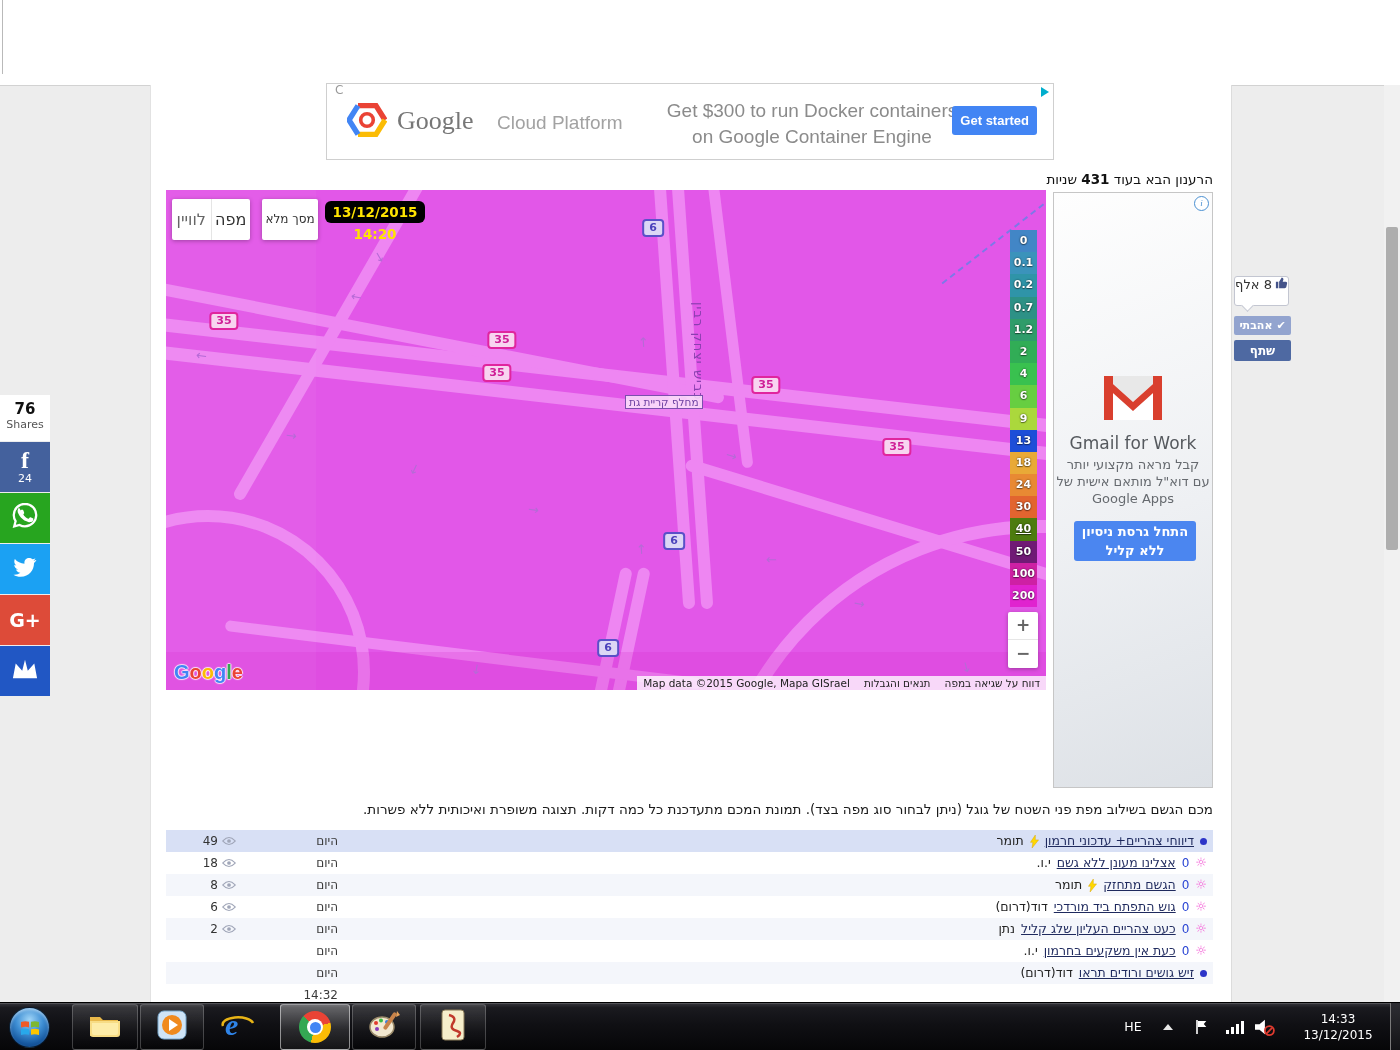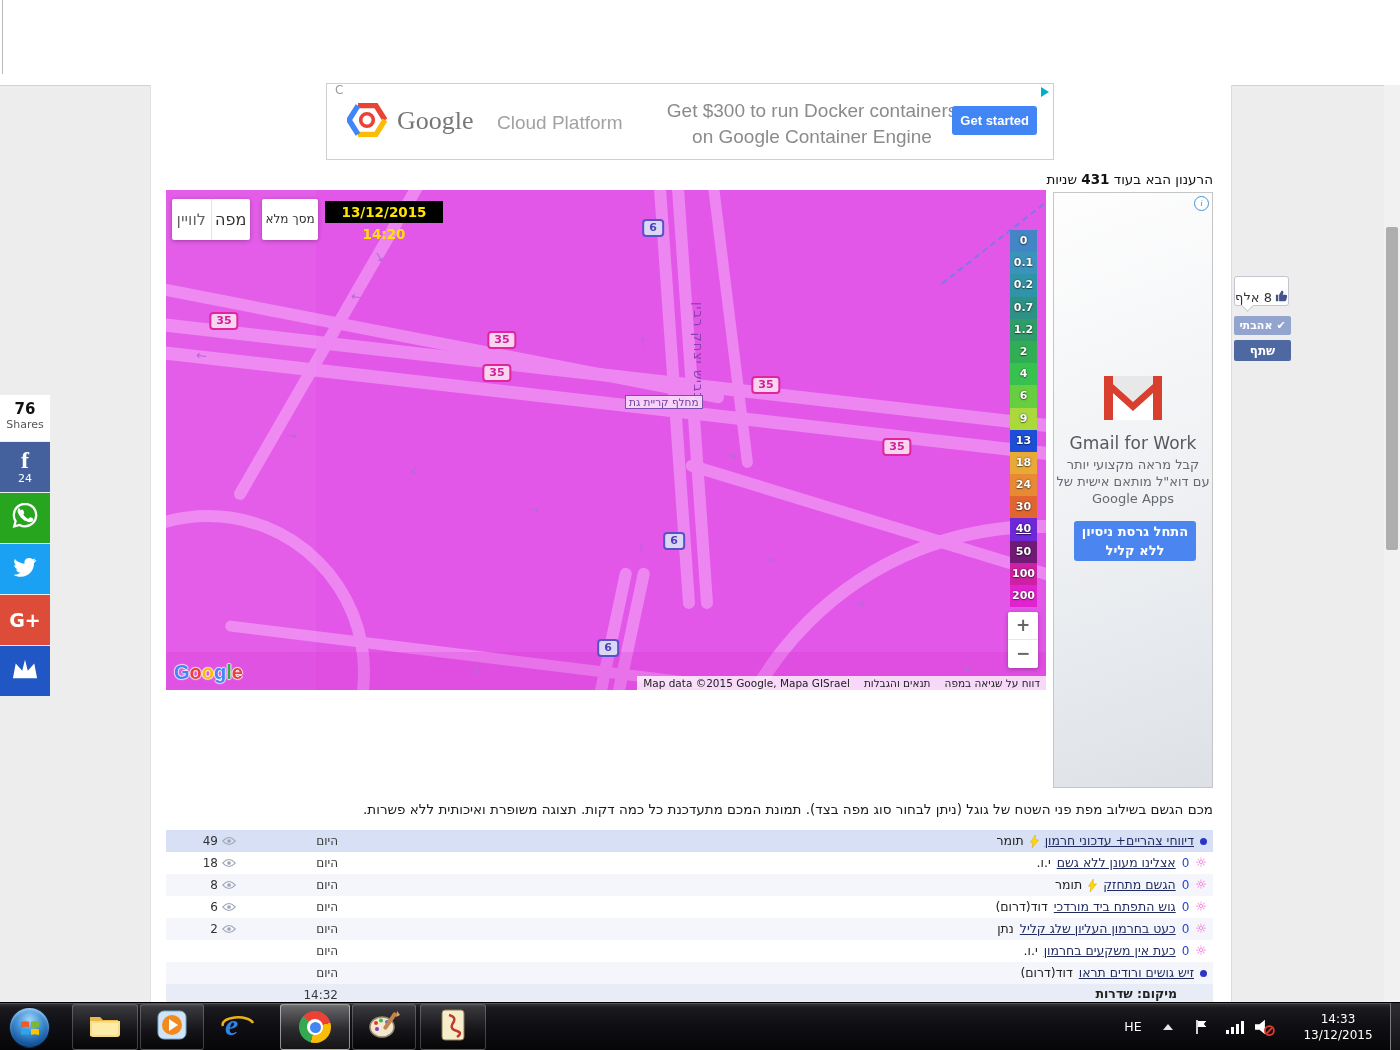--- a/index.html
+++ b/index.html
@@ -45,21 +45,21 @@
   .gmail-logo{position:absolute;left:50px;top:183px;}
   .gmail-title{position:absolute;left:0;top:240px;width:100%;text-align:center;font-size:17px;color:#55595e;}
   .gmail-desc{position:absolute;left:0;top:263px;width:100%;text-align:center;direction:rtl;
               font-size:13px;color:#666a6f;line-height:17px;}
   .gmail-cta{position:absolute;left:20px;top:328px;width:118px;background:#4b86f0;border-radius:3px;
              color:#fff;font-size:13px;font-weight:bold;text-align:center;padding:1px 2px;line-height:19px;direction:rtl;}
 
   
   #fb-widget{position:absolute;left:1234px;top:276px;}
   .fb-bubble{position:relative;width:53px;height:28px;background:#fff;border:1px solid #c3c6d1;border-radius:3px;
-             display:flex;align-items:flex-end;justify-content:center;gap:3px;direction:rtl;font-size:13px;color:#333;}
+             display:flex;align-items:flex-start;justify-content:center;gap:3px;direction:rtl;font-size:13px;color:#333;}
   .fb-bubble:after{content:"";position:absolute;left:8px;bottom:-5px;width:8px;height:8px;background:#fff;
              border-right:1px solid #c3c6d1;border-bottom:1px solid #c3c6d1;transform:rotate(45deg);}
   .fb-like{margin-top:10px;width:57px;height:19px;background:#93a4cf;border-radius:2px;color:#fff;
            font-size:11px;font-weight:bold;display:flex;align-items:center;justify-content:center;gap:4px;direction:rtl;}
   .fb-share{margin-top:5px;width:57px;height:21px;background:#4e69a2;border-radius:2px;color:#fff;
            font-size:12px;font-weight:bold;display:flex;align-items:center;justify-content:center;}
 
   
   #scrollbar{position:absolute;right:0;top:85px;width:16px;height:918px;background:#f1f1f1;}
   #scroll-thumb{position:absolute;left:2px;top:142px;width:12px;height:323px;background:#aeaeae;border-radius:2px;}
@@ -88,22 +88,22 @@
   .s6{background:#dcd7f5;border:2px solid #5a50c8;color:#4b42bb;}
   #road-name{position:absolute;left:540px;top:112px;transform:rotate(90deg);transform-origin:0 0;
              direction:rtl;font-size:13px;color:#8a3fb0;letter-spacing:1px;white-space:nowrap;z-index:2;}
   #interchange{position:absolute;left:459px;top:205px;background:rgba(250,225,250,.85);
                border:1px solid #7b4fae;color:#6b3fa0;font-size:10.5px;padding:0 3px;direction:rtl;z-index:3;}
   .map-btn-box{position:absolute;background:#fff;border-radius:2px;box-shadow:0 1px 4px rgba(0,0,0,.3);z-index:6;}
   #box-maptype{left:6px;top:9px;width:78px;height:41px;display:flex;direction:rtl;}
   .mt-cell{flex:1;text-align:center;line-height:41px;font-size:16px;color:#333;}
   .mt-cell + .mt-cell{border-right:1px solid #e5e5e5;color:#666;}
   #box-full{left:96px;top:9px;width:56px;height:41px;text-align:center;line-height:41px;font-size:12px;color:#333;}
-  #timestamp{position:absolute;left:159px;top:11px;width:118px;height:22px;background:#000;color:#ffe400;
-             font-size:13.5px;font-weight:bold;text-align:center;line-height:22px;z-index:6;}
+  #timestamp{position:absolute;left:159px;top:11px;width:100px;height:22px;background:#000;color:#ffe400;
+             font-size:13.5px;font-weight:bold;text-align:center;line-height:22px;z-index:6;border-radius:6px;}
   #rain-scale{position:absolute;left:844px;top:40px;width:27px;z-index:6;}
   .scale-cell{height:22.2px;line-height:22px;text-align:center;font-size:11px;font-weight:bold;color:#fff;
               text-shadow:0 0 2px rgba(0,0,0,.65),0 1px 1px rgba(0,0,0,.4);}
   #zoom-widget{position:absolute;left:842px;top:422px;width:30px;height:56px;background:#fff;border-radius:2px;
                box-shadow:0 1px 4px rgba(0,0,0,.3);z-index:6;}
   .zbtn{height:27px;line-height:27px;text-align:center;font-size:17px;font-weight:bold;color:#666;}
   .zbtn + .zbtn{border-top:1px solid #e6e6e6;}
   #gmap-logo{position:absolute;left:8px;bottom:6px;font-size:20px;font-weight:bold;z-index:6;
              font-family:"Liberation Sans",sans-serif;
              text-shadow:0 1px 1px rgba(255,255,255,.8),0 -1px 1px rgba(255,255,255,.8),1px 0 1px rgba(255,255,255,.8),-1px 0 1px rgba(255,255,255,.8);}
@@ -341,21 +341,21 @@
         <div class="scale-cell" style="background: rgb(45, 145, 134);">0.7</div>
         <div class="scale-cell" style="background: rgb(47, 156, 106);">1.2</div>
         <div class="scale-cell" style="background: rgb(49, 173, 86);">2</div>
         <div class="scale-cell" style="background: rgb(57, 193, 79);">4</div>
         <div class="scale-cell" style="background: rgb(103, 206, 65);">6</div>
         <div class="scale-cell" style="background: rgb(171, 216, 60);">9</div>
         <div class="scale-cell" style="background: #1d4ed8;">13</div>
         <div class="scale-cell" style="background: rgb(233, 169, 55);">18</div>
         <div class="scale-cell" style="background: rgb(232, 137, 51);">24</div>
         <div class="scale-cell" style="background: rgb(226, 100, 47);">30</div>
-        <div class="scale-cell" style="background: #6d28d9; text-decoration: underline;">40</div>
+        <div class="scale-cell" style="background: #4d7c0f; text-decoration: underline;">40</div>
         <div class="scale-cell" style="background: #701a75;">50</div>
         <div class="scale-cell" style="background: rgb(206, 32, 164);">100</div>
         <div class="scale-cell" style="background: rgb(224, 35, 207);">200</div>
       </div>
 
     <div id="zoom-widget">
       <div class="zbtn">+</div>
       <div class="zbtn">−</div>
     </div>
 
@@ -437,21 +437,21 @@
           <svg width="14" height="10" viewBox="0 0 24 16">
             <path d="M12 2C6.5 2 2.6 6.9 1.5 8c1.1 1.1 5 6 10.5 6s9.4-4.9 10.5-6C21.4 6.9 17.5 2 12 2z" fill="none" stroke="#a0a6b8" stroke-width="2"></path>
             <circle cx="12" cy="8" r="3.2" fill="#a0a6b8"></circle>
           </svg>
         </span>
       </div>
       <div class="report-row alt">
         <div class="r-right" dir="rtl">
           <span class="sun">☼</span>
           <span class="cnum">0</span>
-          <a class="r-title">כעט בחרמון העליון שלג קליל</a>
+          <a class="r-title">כעט צהריים העליון שלג קליל</a>
           <span class="r-name">נתן</span>
         </div>
         <span class="r-time" dir="rtl">היום 14:31</span>
         <span class="r-views">
           <span>2</span>
           <svg width="14" height="10" viewBox="0 0 24 16">
             <path d="M12 2C6.5 2 2.6 6.9 1.5 8c1.1 1.1 5 6 10.5 6s9.4-4.9 10.5-6C21.4 6.9 17.5 2 12 2z" fill="none" stroke="#a0a6b8" stroke-width="2"></path>
             <circle cx="12" cy="8" r="3.2" fill="#a0a6b8"></circle>
           </svg>
         </span>
@@ -466,21 +466,20 @@
         <span class="r-time" dir="rtl">היום 14:32</span>
       </div>
       <div class="report-row alt">
         <div class="r-right" dir="rtl">
           <span class="dot"></span>
           <a class="r-title">זיש גושים ורודים תראו</a>
           <span class="r-name">דוד(דרום)</span>
         </div>
         <span class="r-time" dir="rtl">היום 14:32</span>
       </div>
-      <div class="report-footer">מיקום: שדרות</div>
     </div>
 
   <div id="taskbar">
     <div id="start-orb">
       <svg width="20" height="16" viewBox="0 0 20 16">
         <path d="M1 2 Q5 .5 9 1.8 L9 7.4 Q5 6.2 1 7.6 Z" fill="#ef5a28"></path>
         <path d="M11 1.8 Q15 .5 19 2 L19 7.6 Q15 6.2 11 7.4 Z" fill="#7eb832"></path>
         <path d="M1 9.4 Q5 8 9 9.2 L9 14.8 Q5 13.6 1 15 Z" fill="#28a8ea"></path>
         <path d="M11 9.2 Q15 8 19 9.4 L19 15 Q15 13.7 11 14.8 Z" fill="#fdc500"></path>
       </svg>

